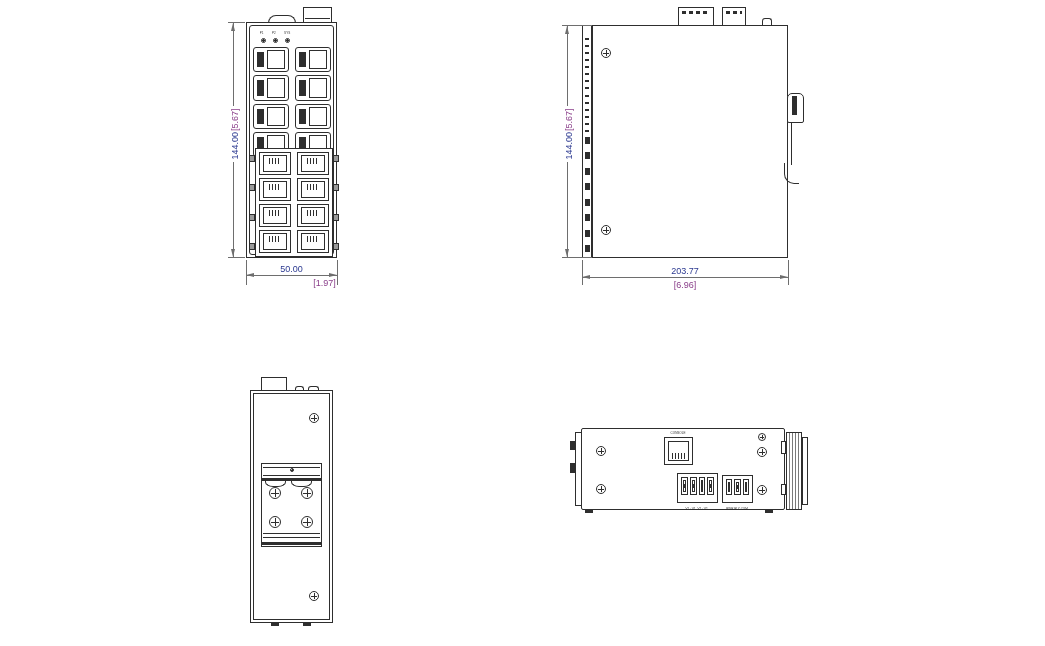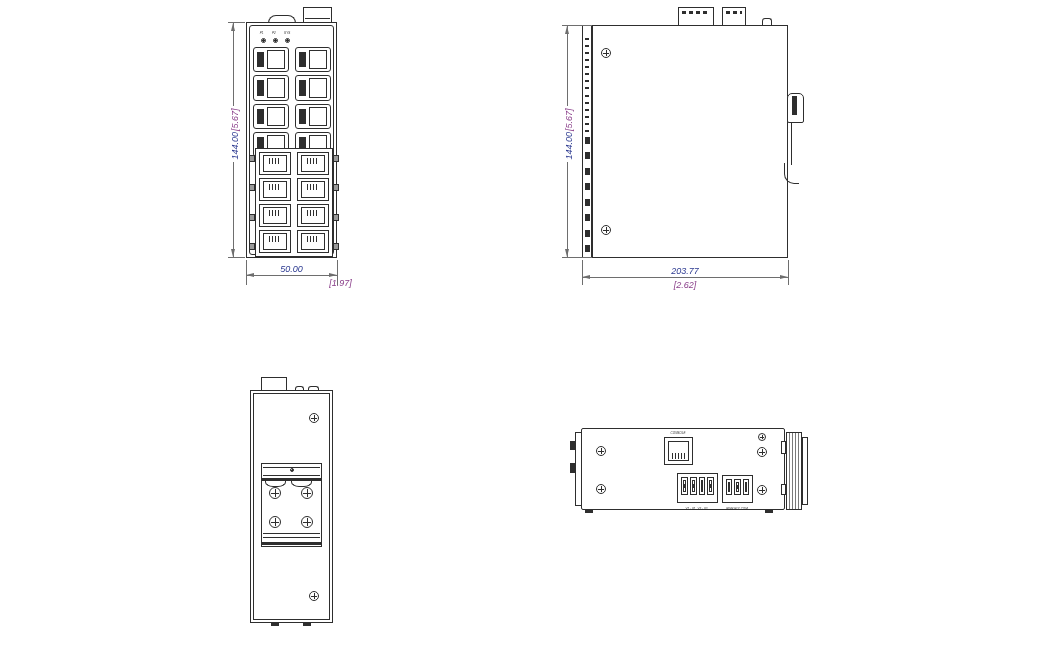--- a/index.html
+++ b/index.html
@@ -1,18 +1,18 @@
 <!DOCTYPE html>
 <html style="--line: #2e2e2e; --dim_line: #6e6e6e; --mm: #2b3990; --inch: #8a3f8a;"><head>
 <meta charset="utf-8">
 <style>
   html,body{margin:0;padding:0;background:#fff;}
   #canvas{position:relative;width:1045px;height:646px;background:#fff;overflow:hidden;
           font-family:"Liberation Sans", sans-serif;color:#2e2e2e;}
-  .view{position:absolute;font-style:italic;}
+  .view{position:absolute;}
   .abs{position:absolute;}
   
   .ol{position:absolute;border:1.5px solid var(--line);background:#fff;box-sizing:border-box;}
   .ol1{position:absolute;border:1px solid var(--line);background:#fff;box-sizing:border-box;}
   .lh{position:absolute;height:1px;background:var(--line);}
   .lv{position:absolute;width:1px;background:var(--line);}
   .dark{background:var(--line);}
   
   .dlh{position:absolute;height:1px;background:var(--dim_line);}
   .dlv{position:absolute;width:1px;background:var(--dim_line);}
@@ -129,21 +129,21 @@
       <div class="dim-mm" style="position:static;">144.00</div>
       <div class="dim-in" style="position:static;">[5.67]</div>
     </div>
 
     <div class="dlv" style="left:24px;top:255px;height:25px;"></div>
     <div class="dlv" style="left:115px;top:255px;height:25px;"></div>
     <div class="dim-mm" style="left:24px;top:259px;width:91px;">50.00</div>
     <div class="dlh" style="left:24px;top:270px;width:91px;"></div>
     <div class="arr left" style="left:24px;top:268px;"></div>
     <div class="arr right" style="left:107px;top:268px;"></div>
-    <div class="dim-in" style="left:37px;top:273px;width:91px;padding-left:36px;">[1.97]</div>
+    <div class="dim-in" style="left:21px;top:273px;width:91px;padding-left:36px;">[1.97]</div>
   </div>
 
   <div class="view" style="left:550px;top:5px;width:280px;height:295px;">
 
     <div class="side-block" style="left:128px;top:2px;width:36px;height:18px;"></div>
     <div class="side-block" style="left:172px;top:2px;width:24px;height:18px;"></div>
     <div class="ol1" style="left:212px;top:13px;width:10px;height:7px;border-radius:3px 3px 0 0;border-bottom:none;"></div>
 
     <div class="ol1" style="left:32px;top:20px;width:10px;height:233px;"></div>
     <div class="vent-col" style="left:34px;top:33px;width:6px;height:94px;">
@@ -191,21 +191,21 @@
       <div class="dim-mm" style="position:static;">144.00</div>
       <div class="dim-in" style="position:static;">[5.67]</div>
     </div>
 
     <div class="dlv" style="left:32px;top:255px;height:25px;"></div>
     <div class="dlv" style="left:238px;top:255px;height:25px;"></div>
     <div class="dim-mm" style="left:32px;top:261px;width:206px;">203.77</div>
     <div class="dlh" style="left:32px;top:272px;width:206px;"></div>
     <div class="arr left" style="left:32px;top:270px;"></div>
     <div class="arr right" style="left:230px;top:270px;"></div>
-    <div class="dim-in" style="left:32px;top:275px;width:206px;">[2.62]</div>
+    <div class="dim-in" style="left:32px;top:275px;width:206px;">[6.96]</div>
   </div>
 
   <div class="view" style="left:240px;top:375px;width:110px;height:260px;">
     <div class="ol1" style="left:21px;top:2px;width:26px;height:14px;"></div>
     <div class="ol1" style="left:55px;top:11px;width:9px;height:5px;border-radius:3px 3px 0 0;border-bottom:none;"></div>
     <div class="ol1" style="left:68px;top:11px;width:11px;height:5px;border-radius:3px 3px 0 0;border-bottom:none;"></div>
     <div class="ol" style="left:10px;top:15px;width:83px;height:233px;"></div>
     <div class="ol1" style="left:13px;top:18px;width:77px;height:227px;"></div>
     <div class="screw" style="left:69px;top:38px;width:10px;height:10px;"></div>
     <div class="screw" style="left:69px;top:216px;width:10px;height:10px;"></div>

